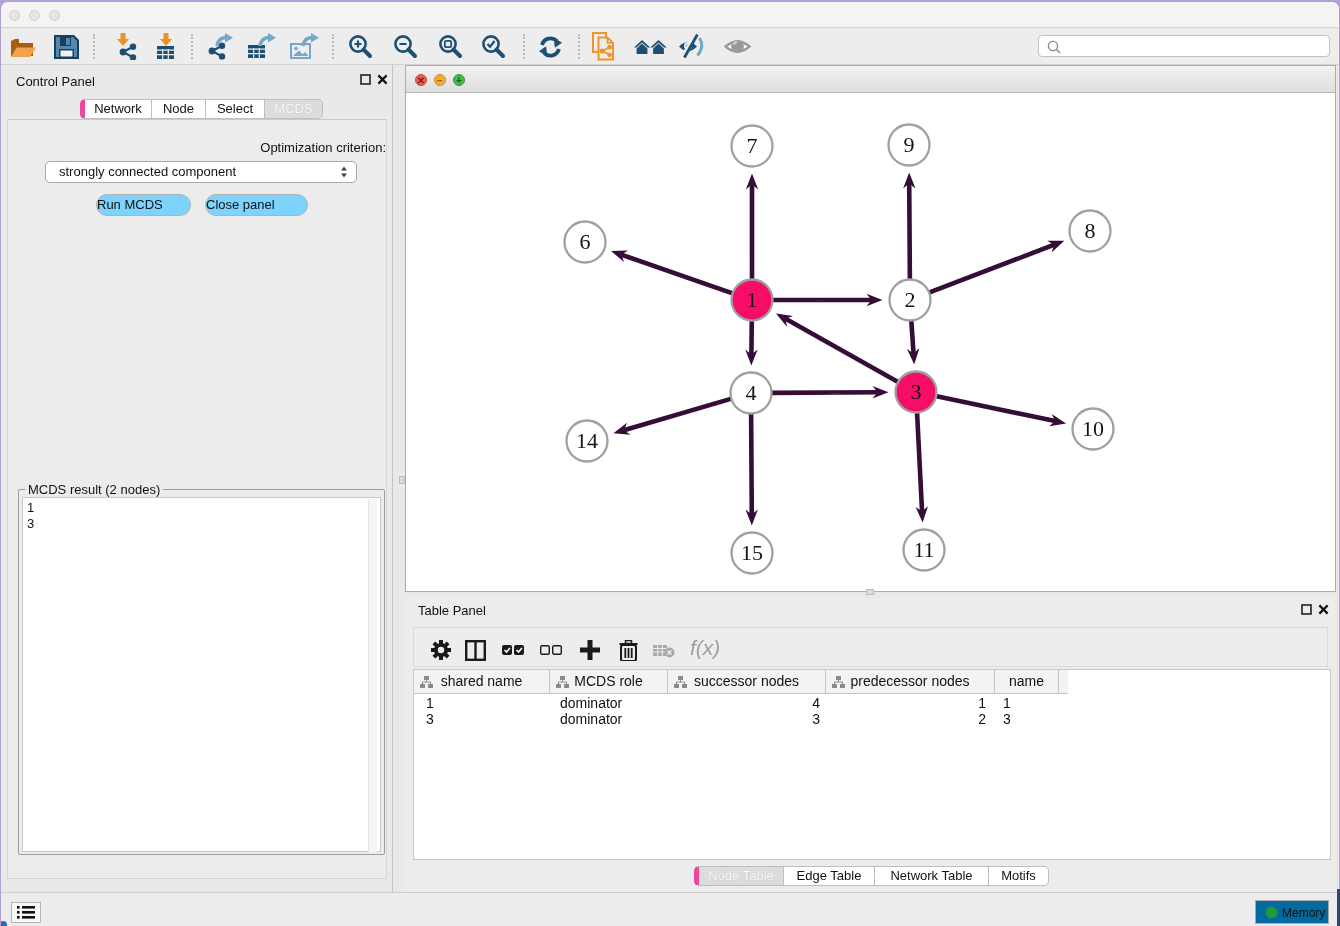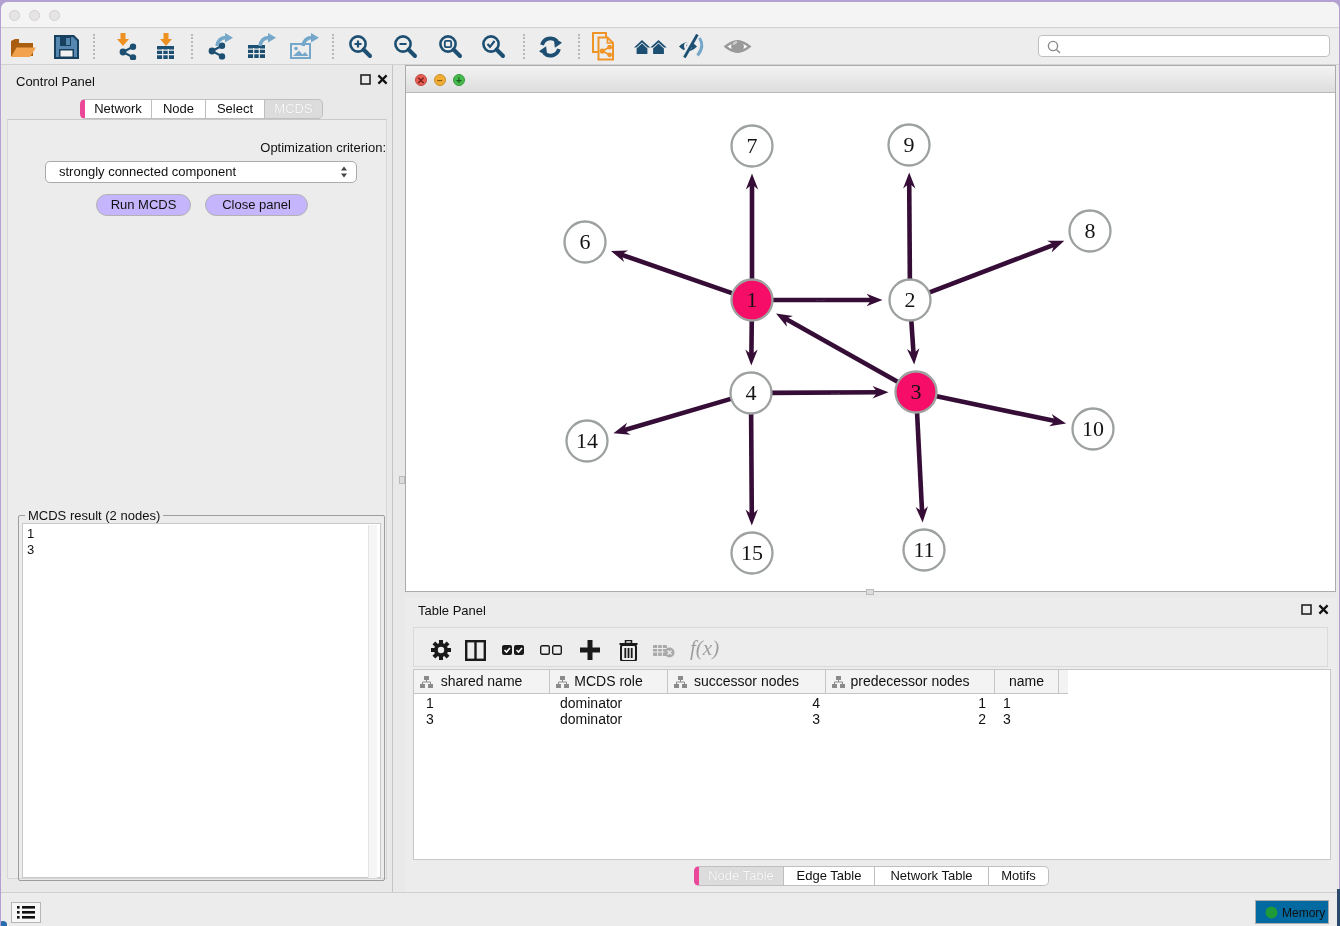--- a/index.html
+++ b/index.html
@@ -19,22 +19,22 @@
 #cphead{position:absolute;left:15px;top:9px;font-size:13px;color:#111}
 .wicon{position:absolute;top:9px;width:11px;height:11px}
 .tabstrip{position:absolute;display:flex;font-size:13px}
 .tab{background:#fff;border:1px solid #bfbfbf;border-left:none;color:#111;text-align:center;line-height:18px;height:20px}
 .tab.first{border-left:5px solid #ec4899;border-radius:5px 0 0 5px}
 .tab.last{border-radius:0 5px 5px 0}
 .tab.sel{background:#dcdcdc;color:#f8f8f8;text-shadow:0 0 1px #bbb}
 #cpbox{position:absolute;left:6px;top:54px;width:380px;height:760px;background:#ececec;border:1px solid #d6d6d6;border-top:1px solid #c9c9c9}
 #optlabel{position:absolute;left:0;top:20px;width:100%;text-align:right;font-size:13px;color:#111}
 #combo{position:absolute;left:37px;top:41px;width:312px;height:22px;background:#fff;border:1px solid #ababab;border-radius:5px;font-size:13px;line-height:20px;padding-left:13px;color:#111}
-.btn{position:absolute;top:74px;height:22px;background:#c4b5fd;border:1px solid #b2b2b2;border-radius:11px;font-size:13px;text-align:center;line-height:20px;color:#111}
-#fieldset{position:absolute;left:10px;top:395px;width:367px;height:366px;border:1px solid #9d9d9d;border-radius:2px}
+.btn{position:absolute;top:74px;height:22px;background:#7dd3fc;border:1px solid #b2b2b2;border-radius:11px;font-size:13px;line-height:20px;color:#111}
+#fieldset{position:absolute;left:10px;top:369px;width:367px;height:366px;border:1px solid #9d9d9d;border-radius:2px}
 #legend{position:absolute;left:6px;top:-8px;background:#ececec;padding:0 3px;font-size:13px;color:#111}
 #resultarea{position:absolute;left:3px;top:7px;width:359px;height:355px;background:#fff;border:1px solid #c9c9c9}
 #scrolltrack{position:absolute;right:3px;top:1px;width:9px;height:353px;background:#f6f6f6;border-left:1px solid #e4e4e4}
 
 #netwin{position:absolute;left:404px;top:63px;width:931px;height:527px;background:#fff;border:1px solid #ababab}
 #nettitle{position:absolute;left:0;top:0;width:100%;height:27px;background:linear-gradient(#f3f3f3,#dddddd);border-bottom:1px solid #b8b8b8}
 #netname{position:absolute;top:6px;width:100%;text-align:center;font-size:13px;color:#111}
 .mac{position:absolute;top:7.5px;width:12px;height:12px;border-radius:50%;font-size:10px;font-weight:bold;text-align:center;line-height:12px}
 
 #tpanel{position:absolute;left:404px;top:596px;width:931px;height:294px;background:#ececec}
@@ -384,21 +384,21 @@
           </g>
           <g stroke="#ededed" stroke-width="1">
             <line x1="0" y1="5.5" x2="14" y2="5.5"></line>
             <line x1="0" y1="9" x2="14" y2="9"></line>
             <line x1="4.7" y1="2" x2="4.7" y2="13"></line>
             <line x1="9.3" y1="2" x2="9.3" y2="13"></line>
           </g>
           <circle cx="16.5" cy="9.5" r="5" fill="#a9a9a9"></circle>
           <path d="M14.5 7.5 L18.5 11.5 M18.5 7.5 L14.5 11.5" stroke="#ededed" stroke-width="1.4"></path>
         </svg>
-        <div style="position:absolute;left:276px;top:8px;font-family:Liberation Serif, serif;font-style:italic;font-size:21px;color:#9f9f9f">f(x)</div>
+        <div style="position:absolute;left:276px;top:8px;font-family:Liberation Sans, sans-serif;font-style:italic;font-size:21px;color:#9f9f9f">f(x)</div>
       </div>
     <div id="tcontainer">
       <div id="thead">
         <div class="hcell" style="left:0px;width:136px"><svg width="13" height="12" viewBox="0 0 13 12" style="position:absolute;left:6px;top:6px">
               <g fill="#8a8a8a">
                 <rect x="4" y="0" width="5" height="4"></rect>
                 <rect x="0" y="8" width="5" height="4"></rect>
                 <rect x="8" y="8" width="5" height="4"></rect>
               </g>
               <path d="M6.5 4 L6.5 6 M2.5 8 L2.5 6 L10.5 6 L10.5 8" fill="none" stroke="#8a8a8a" stroke-width="1"></path>

